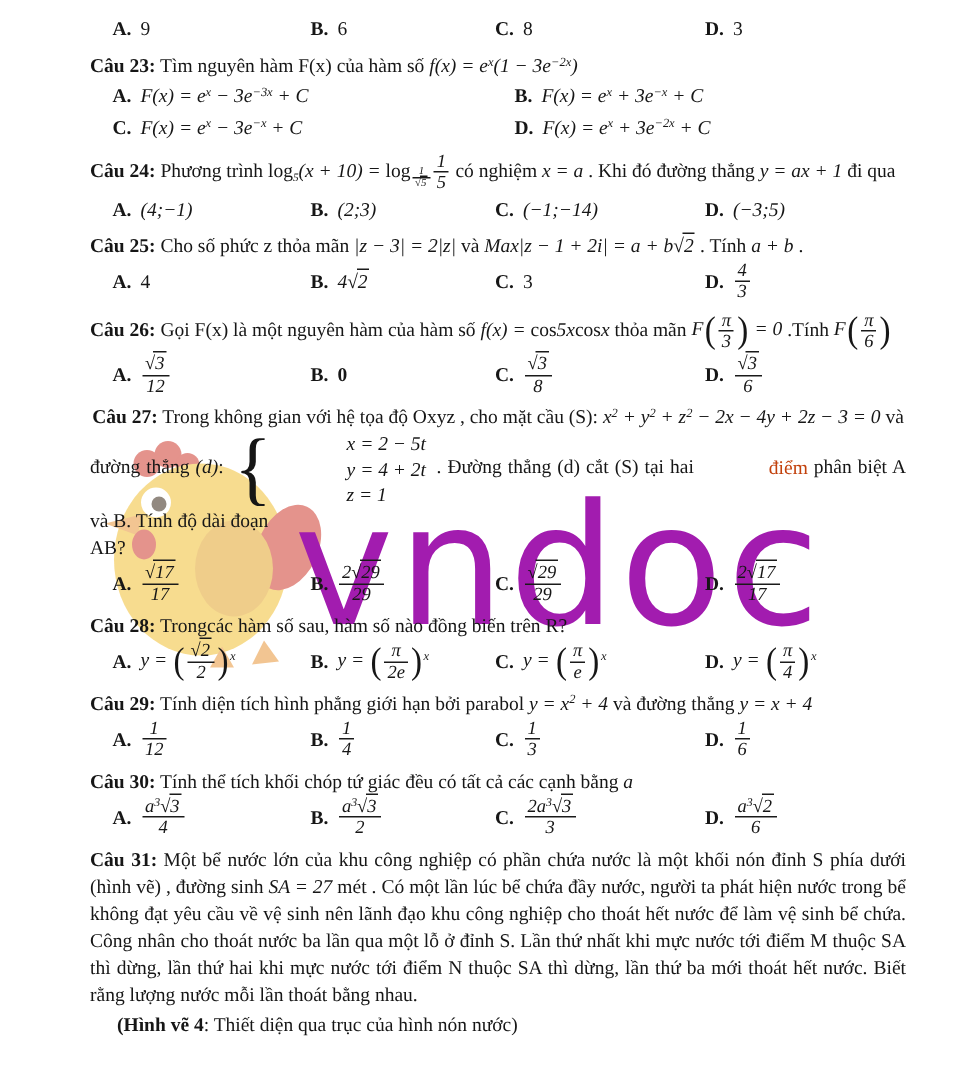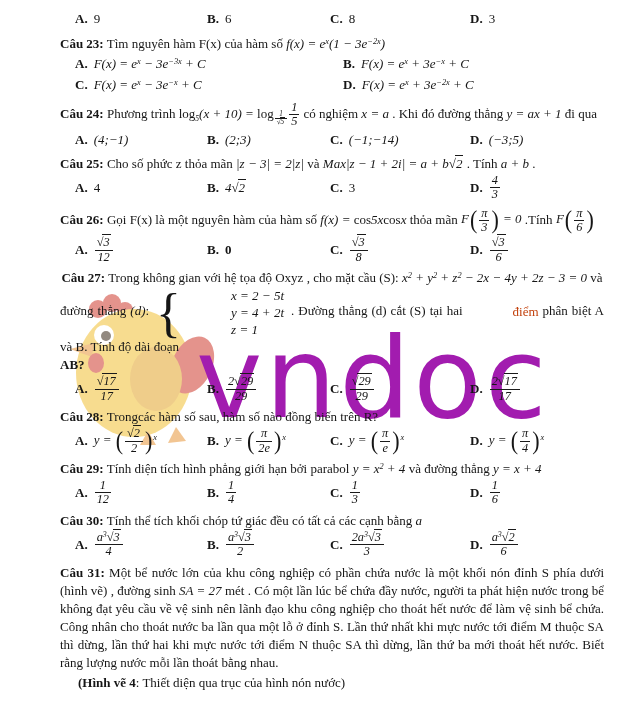--- a/index.html
+++ b/index.html
@@ -40,21 +40,21 @@
   .brace{font-size:52px;font-weight:normal;line-height:.85;margin-right:2px;font-style:normal;transform:scaleY(1.05);}
   .syslines{display:inline-flex;flex-direction:column;margin-left:48px;}
   .sline{line-height:17px;font-style:italic;}
   
   [data-name="answer-row-previous-question"]{margin-bottom:7px;}
   [data-name="question-23-options"]{margin-bottom:7px;}
   [data-name="question-24-heading"]{margin-top:3px;}
   [data-name="question-25-heading"]{margin-top:2px;}
   [data-name="question-26-heading"]{margin-top:2px;}
   [data-name="question-27-heading"]{margin-top:2px;text-align:center;}
-  [data-name="question-27-ab"]{margin:1px 0;font-weight:bold;}
+  [data-name="question-27-ab"]{margin:1px 0;}
   [data-name="question-28-heading"]{margin-top:2px;}
   [data-name="question-31-paragraph"]{margin-top:5px;line-height:1.4;}
   [data-name="question-31-line-mn"]{margin-left:15px;}
   [data-name="question-31-figure-note"]{margin-left:18px;}
 </style>
 </head>
 <body>
 
 <div class="page" data-name="exam-page">
 

